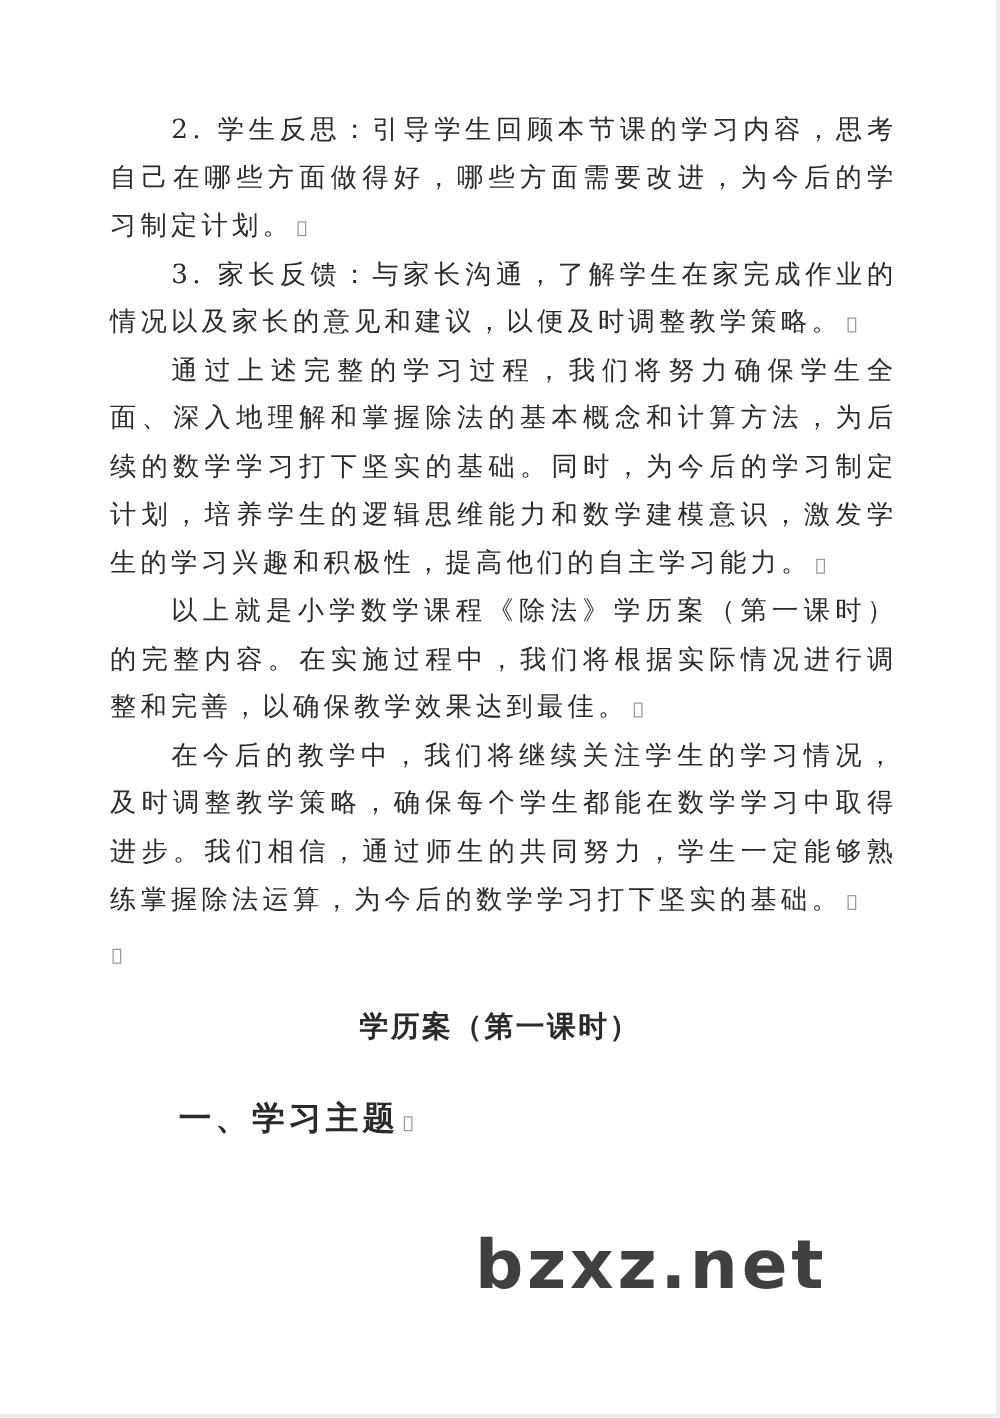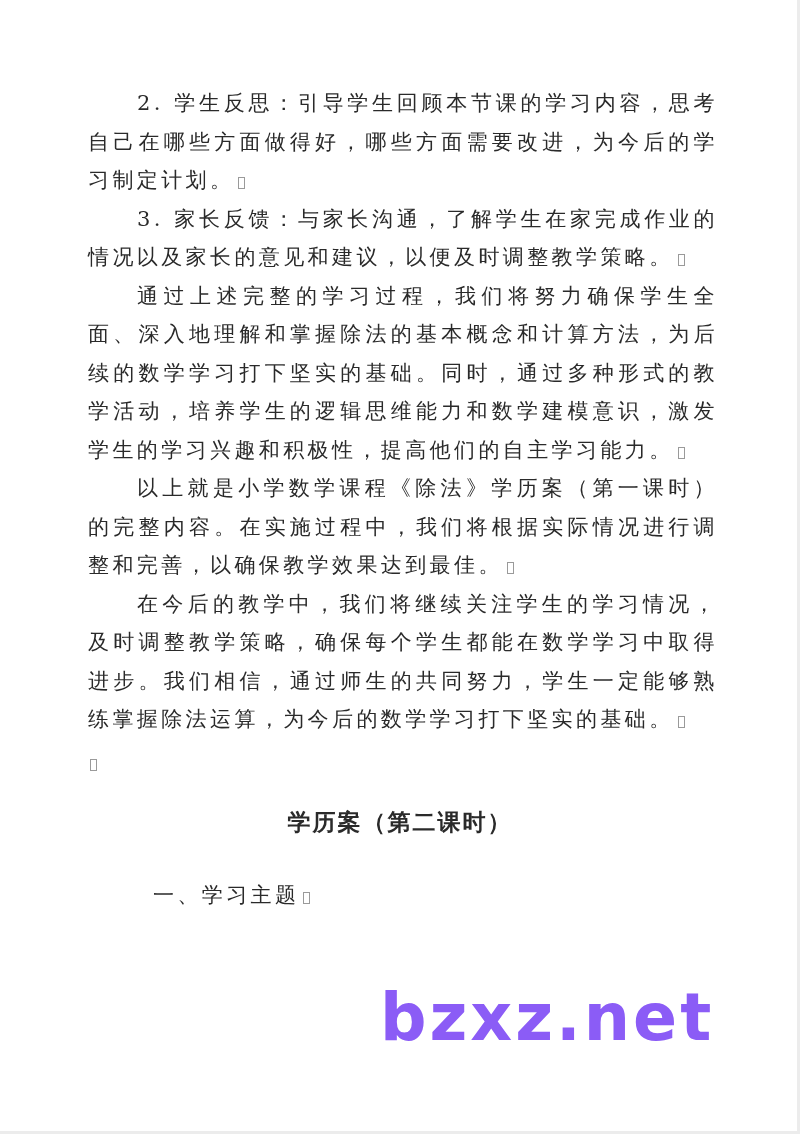--- a/index.html
+++ b/index.html
@@ -66,60 +66,61 @@
       margin: 0;
       text-align: center;
       font-size: 23px;
       letter-spacing: 2px;
       line-height: 40px;
       margin-top: 25px;
       margin-bottom: 34px;
       padding-right: 6px;
     }
     .heading-line {
-      font-size: 21px;
+      font-size: 26px;
       line-height: 38.5px;
       letter-spacing: 3.4px;
-      margin: 16px;
+      margin: 6px;
+      font-weight: bold;
     }
     .watermark {
       position: absolute;
       left: 380px;
       top: 985px;
       font-family: "DejaVu Sans", "Liberation Sans", sans-serif;
       font-weight: bold;
-      font-size: 65px;
+      font-size: 54px;
       letter-spacing: 3px;
-      color: #8b5cf6;
+      color: #404040;
       line-height: 1;
       user-select: none;
       pointer-events: none;
     }
   </style>
 </head>
 <body>
 
 <div class="page">
   <div class="content">
 
     <p class="p indent"><span>2. 学生反思：引导学生回顾本节课的学习内容，思考自己在哪些方面做得好，哪些方面需要改进，为今后的学习制定计划。</span><span class="mark"></span></p>
 
     <p class="p indent"><span>3. 家长反馈：与家长沟通，了解学生在家完成作业的情况以及家长的意见和建议，以便及时调整教学策略。</span><span class="mark"></span></p>
 
-    <p class="p indent"><span>通过上述完整的学习过程，我们将努力确保学生全面、深入地理解和掌握除法的基本概念和计算方法，为后续的数学学习打下坚实的基础。同时，通过多种形式的教学活动，培养学生的逻辑思维能力和数学建模意识，激发学生的学习兴趣和积极性，提高他们的自主学习能力。</span><span class="mark"></span></p>
+    <p class="p indent"><span>通过上述完整的学习过程，我们将努力确保学生全面、深入地理解和掌握除法的基本概念和计算方法，为后续的数学学习打下坚实的基础。同时，为今后的学习制定计划，培养学生的逻辑思维能力和数学建模意识，激发学生的学习兴趣和积极性，提高他们的自主学习能力。</span><span class="mark"></span></p>
 
     <p class="p indent"><span>以上就是小学数学课程《除法》学历案（第一课时）的完整内容。在实施过程中，我们将根据实际情况进行调整和完善，以确保教学效果达到最佳。</span><span class="mark"></span></p>
 
     <p class="p indent"><span>在今后的教学中，我们将继续关注学生的学习情况，及时调整教学策略，确保每个学生都能在数学学习中取得进步。我们相信，通过师生的共同努力，学生一定能够熟练掌握除法运算，为今后的数学学习打下坚实的基础。</span><span class="mark"></span></p>
 
     <div class="empty-line">
         <span class="mark"></span>
       </div>
 
-    <h2 class="title">学历案（第二课时）</h2>
+    <h2 class="title">学历案（第一课时）</h2>
 
     <p class="heading-line indent"><span>一、学习主题</span><span class="mark"></span></p>
 
 
   </div>
 
   <div class="watermark">bzxz.net</div>
 </div>
 
 </body></html>

